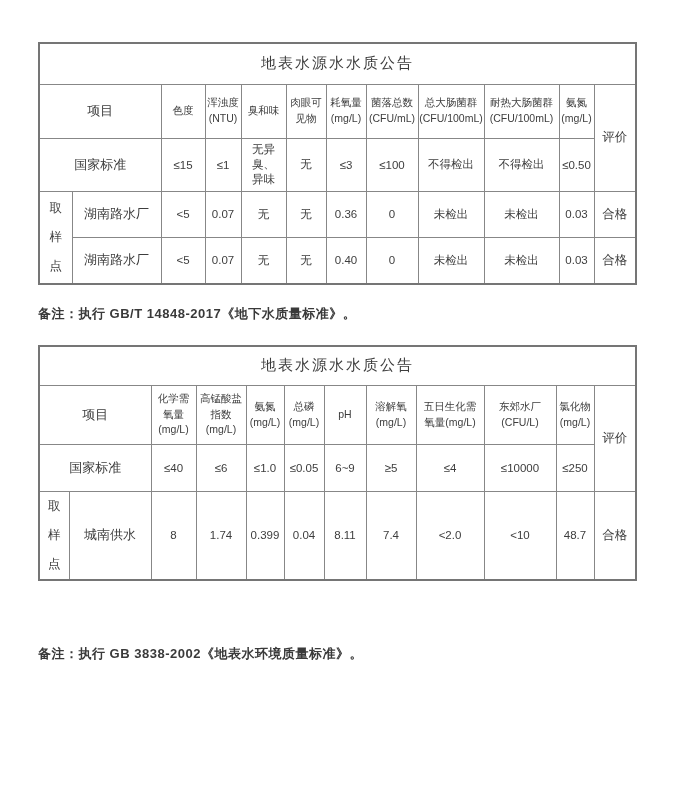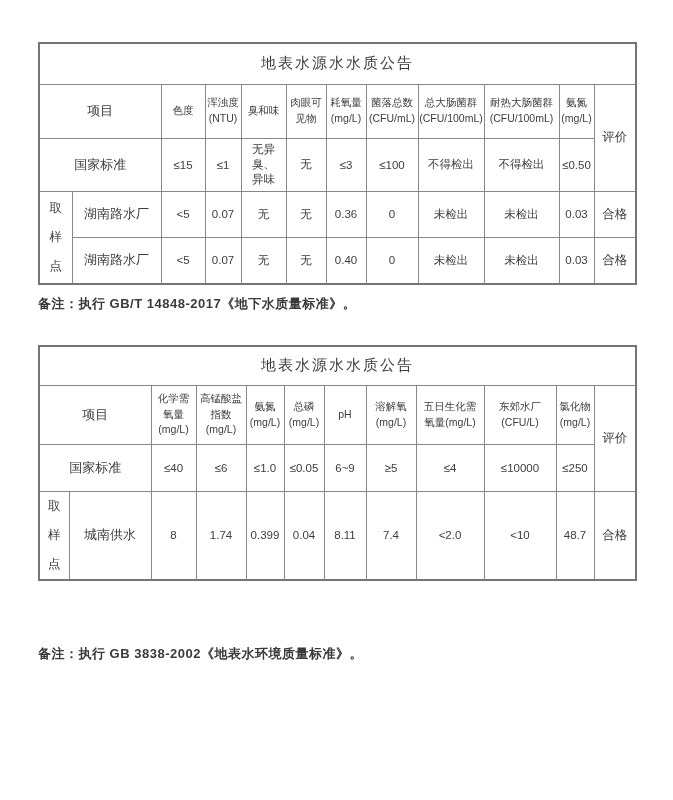--- a/index.html
+++ b/index.html
@@ -32,21 +32,21 @@
   .label  { font-size: 13px; }
   .hdr    { font-size: 10.5px; line-height: 1.5; }
   .val    { font-size: 11.5px; margin-left: 20px; }
   .eval   { font-size: 12.5px; margin-left: 28px; }
   .vert   { font-size: 12.5px; line-height: 29px; }
   .note {
     position: absolute; left: 38px; margin: 0;
     font-size: 13px; font-weight: bold; color: #3a3a3a;
     letter-spacing: 0.5px;
   }
-  .note1 { top: 295px; }
+  .note1 { top: 305px; }
   .note2 { top: 645px; }
 </style>
 </head>
 <body>
 
 <table class="wq t1">
   <colgroup>
     <col style="width:33px">
       <col style="width:89px">
       <col style="width:44px">

